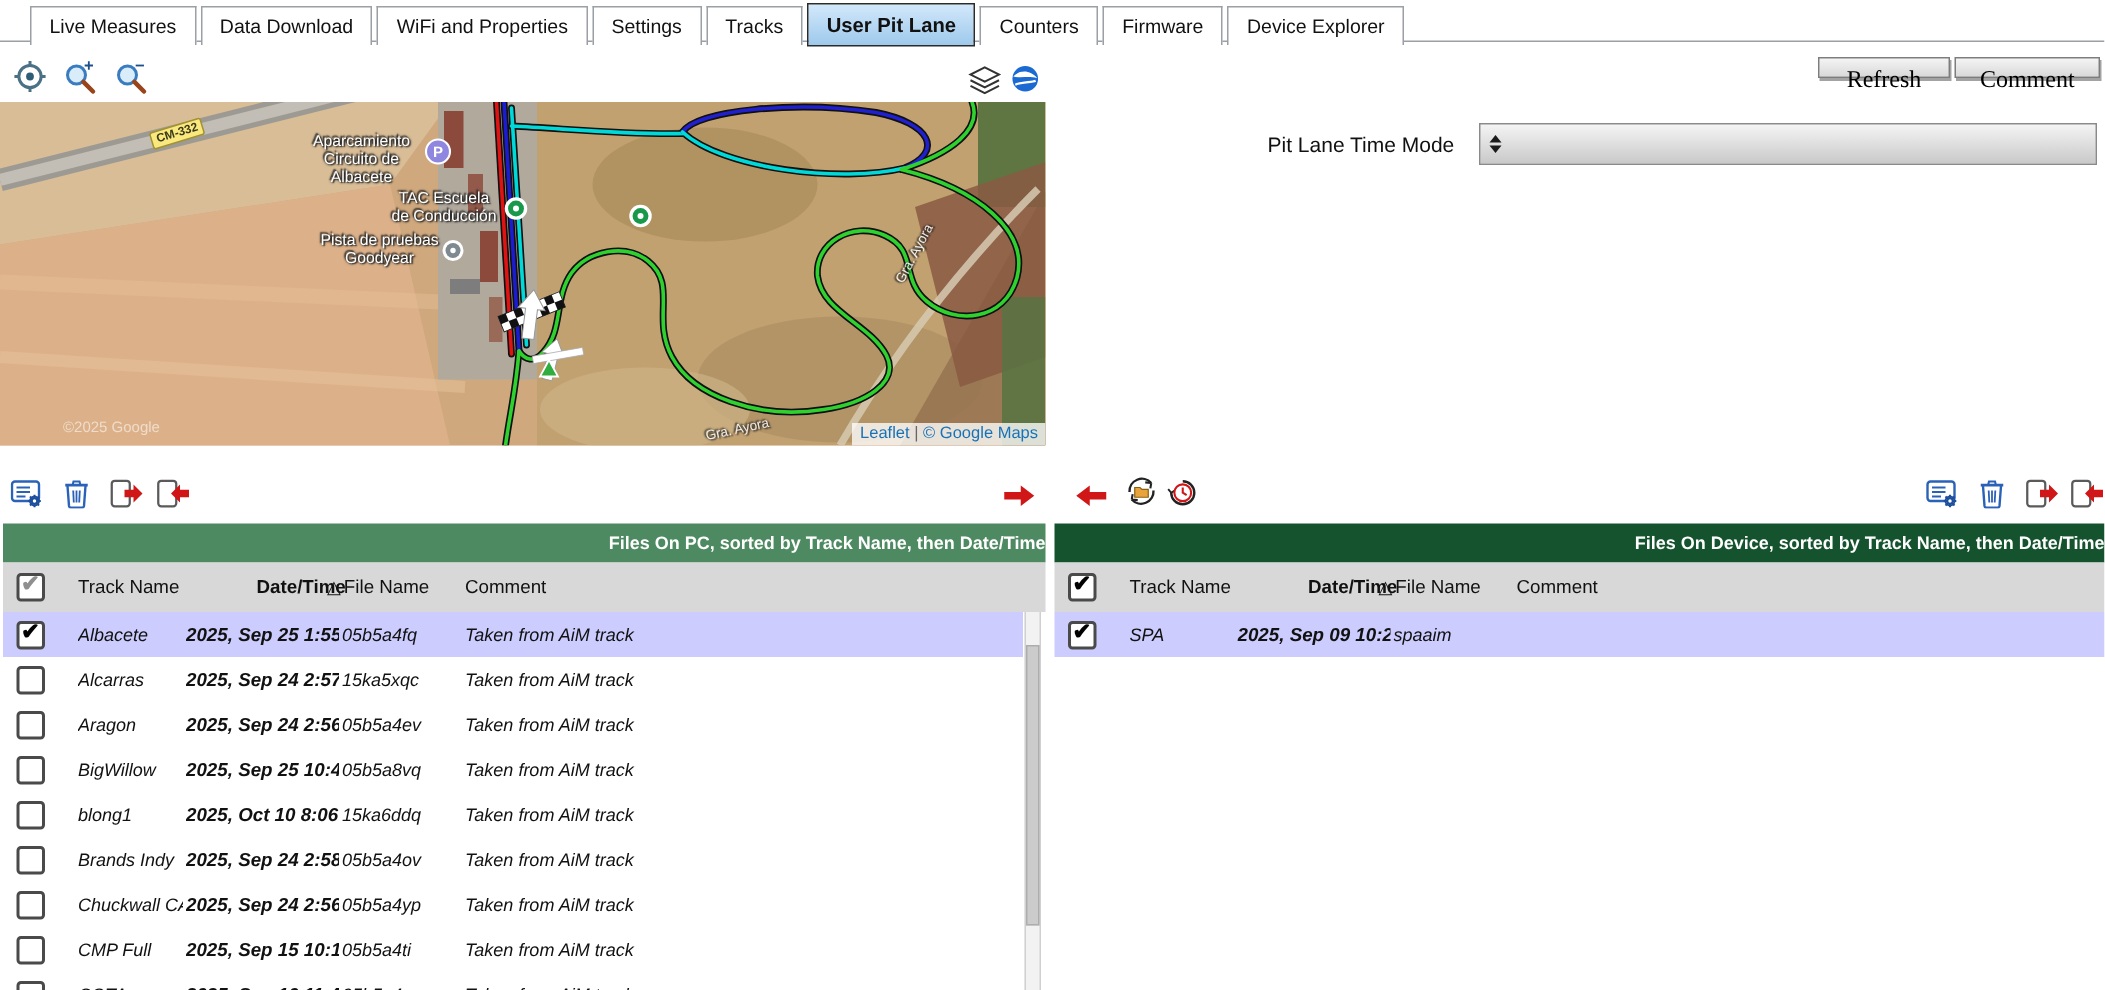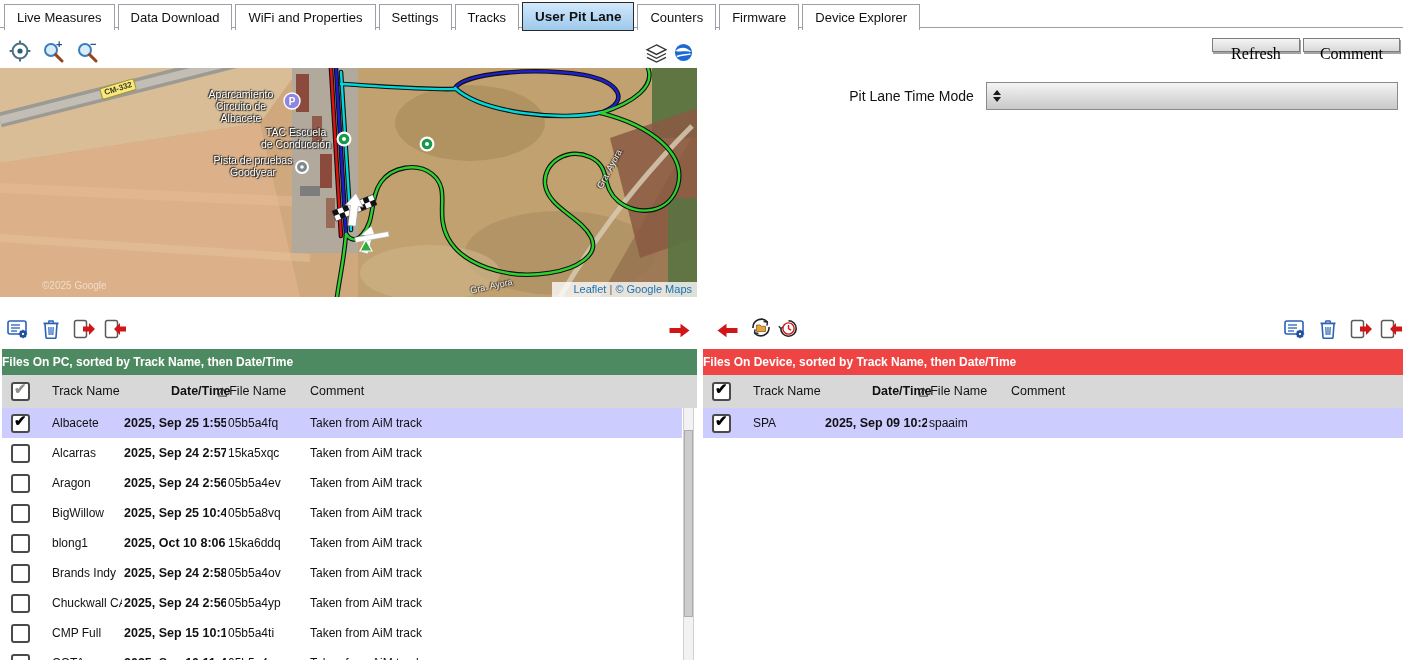--- a/index.html
+++ b/index.html
@@ -1,64 +1,64 @@
 <!DOCTYPE html>
 <html><head>
 <meta charset="utf-8">
 <style>
   html,body{margin:0;padding:0;}
   body{width:1403px;height:660px;position:relative;overflow:hidden;background:#fff;
        font-family:"Liberation Sans", sans-serif;color:#111;}
   
   .tabline{position:absolute;left:0;top:27px;width:1403px;border-top:1px solid #9aa0a6;}
-  .tabbar{position:absolute;left:4px;top:2px;display:flex;align-items:flex-end;z-index:5;}
+  .tabbar{position:absolute;left:20px;top:2px;display:flex;align-items:flex-end;z-index:5;}
   .tab{border:1px solid #9aa0a6;border-bottom:none;background:#fff;height:21px;line-height:21px;
        padding:2px 12px 2px 12px;font-size:13px;margin-right:3px;white-space:nowrap;cursor:default;}
   .tab.active{background:linear-gradient(#d2e8fb,#9ec9ec);border:1px solid #2b2b2b;font-weight:bold;
        height:23px;line-height:23px;margin-bottom:-1px;font-size:13.5px;}
   
   .icon-btn{position:absolute;width:24px;height:24px;display:flex;align-items:center;justify-content:center;cursor:pointer;}
   .icon-btn svg{display:block;}
   
   .btn{position:absolute;top:38px;height:14px;background:linear-gradient(#f4f4f4,#d9d9d9);
        border:1px solid #7d7d7d;box-shadow:1px 2px 0 #a3a3a3;font-size:16px;text-align:center;
        line-height:28px;font-family:Liberation Serif, serif;cursor:pointer;}
   
   .pl-label{position:absolute;left:845px;top:82px;width:133px;height:28px;line-height:28px;
-       text-align:center;font-size:14px;}
+       text-align:left;font-size:14px;}
   .dropdown{position:absolute;left:986px;top:82px;width:410px;height:26px;
        background:linear-gradient(#f4f4f4,#c9c9c9);border:1px solid #8a8a8a;
        display:flex;align-items:center;cursor:pointer;}
   .dropdown .val{flex:1;text-align:center;font-size:14px;}
   .spin{width:20px;display:flex;flex-direction:column;align-items:center;gap:2px;}
   .spin i{width:0;height:0;border-left:4px solid transparent;border-right:4px solid transparent;}
   .spin .up{border-bottom:5px solid #1a1a1a;}
   .spin .dn{border-top:5px solid #1a1a1a;}
   
   .map{position:absolute;left:0;top:68px;width:697px;height:229px;overflow:hidden;background:#cfa87e;}
   .map svg{position:absolute;left:0;top:0;}
   .maplabel{position:absolute;color:#fff;font-size:10.5px;line-height:12px;text-align:center;
        white-space:pre-line;text-shadow:0 0 2px #222,1px 1px 1px #222,-1px -1px 1px #222;z-index:3;}
   .roadbadge{position:absolute;left:100px;top:15px;background:#f9e87e;border:1px solid #a3922f;
        border-radius:2px;color:#3a3a1a;font-size:8px;font-weight:bold;padding:0 3px;line-height:10px;
        transform:rotate(-17deg);z-index:3;}
   .watermark{position:absolute;left:42px;bottom:6px;font-size:10px;color:rgba(255,255,255,0.55);
        text-shadow:none;z-index:3;}
   .attrib{position:absolute;right:0;bottom:0;background:rgba(255,255,255,0.78);font-size:11px;
-       padding:1px 5px 2px 21px;z-index:4;}
+       padding:1px 5px 2px 5px;z-index:4;}
   .attrib .lk{color:#1872b8;} .attrib .sp{color:#666;}
   
   .ftable{position:absolute;top:349px;background:#fff;}
-  .titlebar{height:26px;line-height:26px;text-align:left;color:#fff;font-weight:bold;font-size:12px;}
+  .titlebar{height:26px;line-height:26px;text-align:right;color:#fff;font-weight:bold;font-size:12px;}
   .thead{position:relative;height:33px;background:#d8d8d8;font-size:12.5px;}
   .thead .hcell{position:absolute;top:0;height:33px;line-height:33px;}
   .tbody{position:relative;}
   .trow{position:relative;height:30px;font-size:12px;}
   .trow.sel{background:#ccccfe;}
-  .cell{position:absolute;top:0;height:30px;line-height:30px;white-space:nowrap;overflow:hidden;}
+  .cell{position:absolute;top:0;height:30px;line-height:30px;white-space:nowrap;overflow:hidden;font-style:italic;}
   .c-track{left:50px;width:70px;}
   .c-date{left:122px;width:102px;font-weight:bold;font-size:12.5px;}
   .c-file{left:226px;width:80px;}
   .c-comment{left:308px;width:250px;}
   .h-track{left:50px;} .h-date{left:122px;font-weight:bold;margin-left:47px;} .h-file{left:216px;} .h-comment{left:308px;}
   .sorticon{font-size:12px;margin-right:2px;}
   .cbwrap{position:absolute;left:9px;top:6px;}
   .thead .cbwrap{top:7px;}
   .cb{width:15px;height:15px;border:2px solid #4a4a4a;border-radius:3px;background:#fff;
       display:inline-block;position:relative;cursor:pointer;}
@@ -420,21 +420,21 @@
         <span class="cell c-file">05b5a4</span>
         <span class="cell c-comment">Taken from AiM track</span>
       </div>
     </div>
   <div class="vscroll">
       <div class="vthumb"></div>
     </div>
 </div>
 
 <div id="device-table" class="ftable" style="left:703px;width:700px;height:311px;">
-  <div class="titlebar" style="background: #ef4444;">Files On Device, sorted by Track Name, then Date/Time</div>
+  <div class="titlebar" style="background: #14532d;">Files On Device, sorted by Track Name, then Date/Time</div>
   <div class="thead">
     <span class="cbwrap"><span class="cb on" id="dev-hcb"></span></span>
     <span class="hcell h-track">Track Name</span>
     <span class="hcell h-date">Date/Time</span>
     <span class="hcell h-file"><span class="sorticon">△</span><span>File Name</span></span>
     <span class="hcell h-comment">Comment</span>
   </div>
   <div class="tbody">
       <div class="trow sel">
         <span class="cbwrap"><span class="cb on"></span></span>

